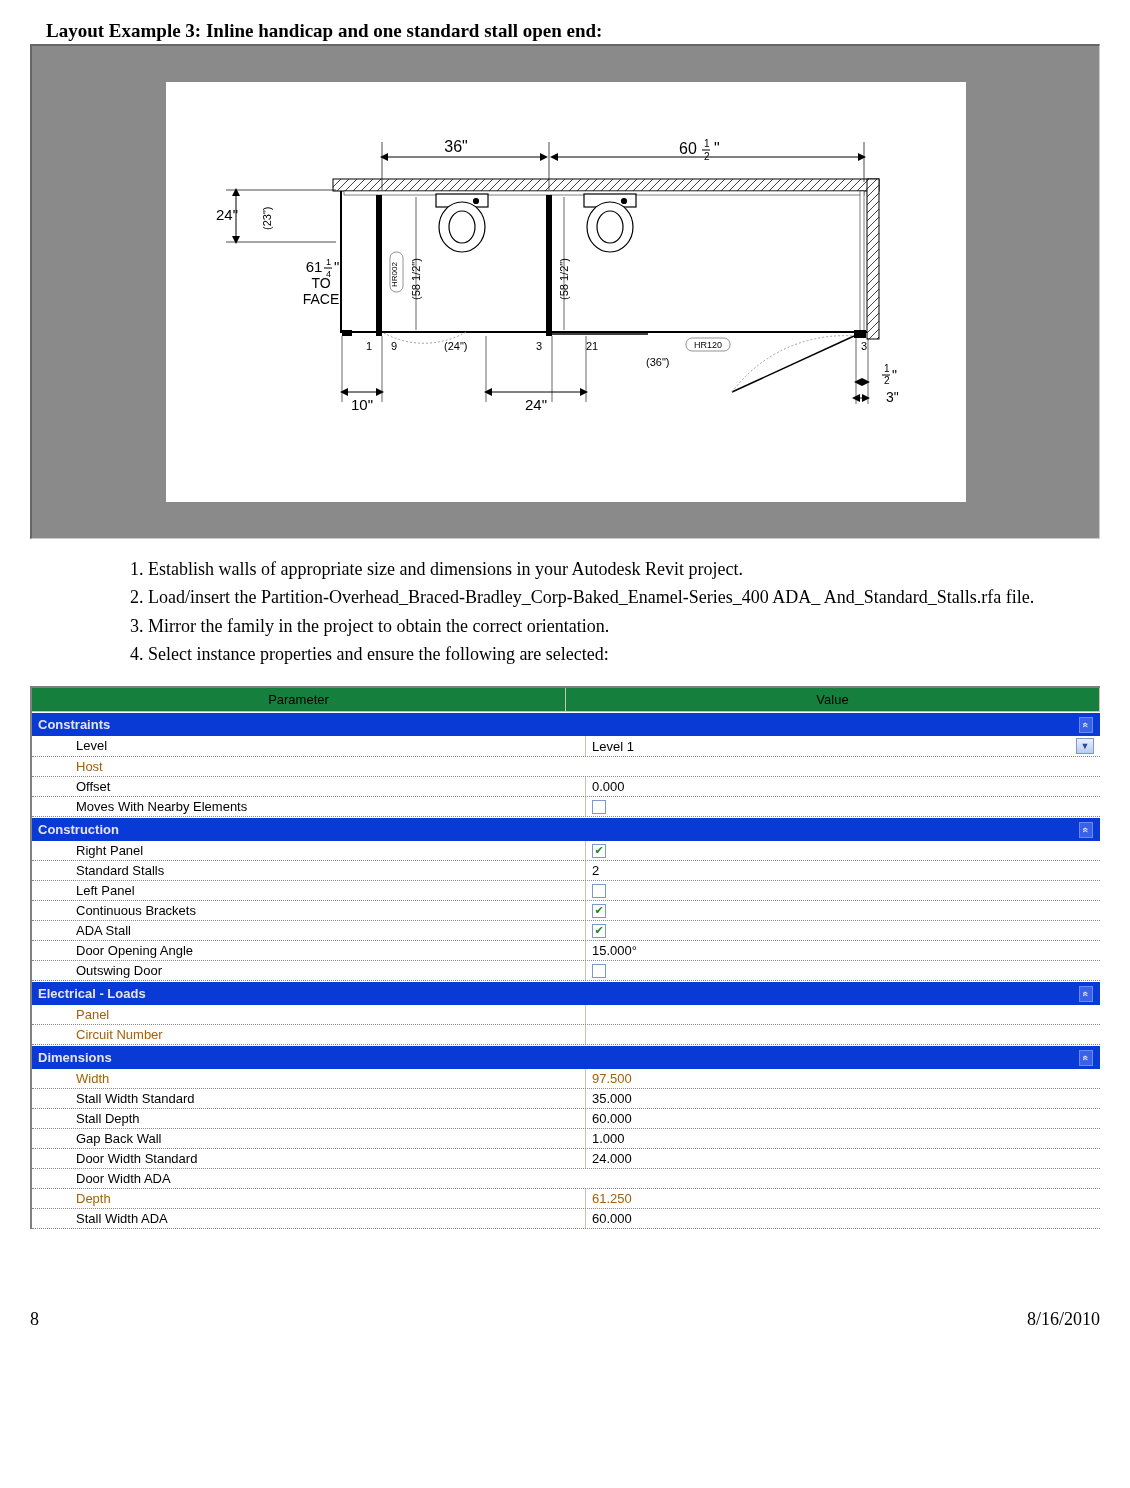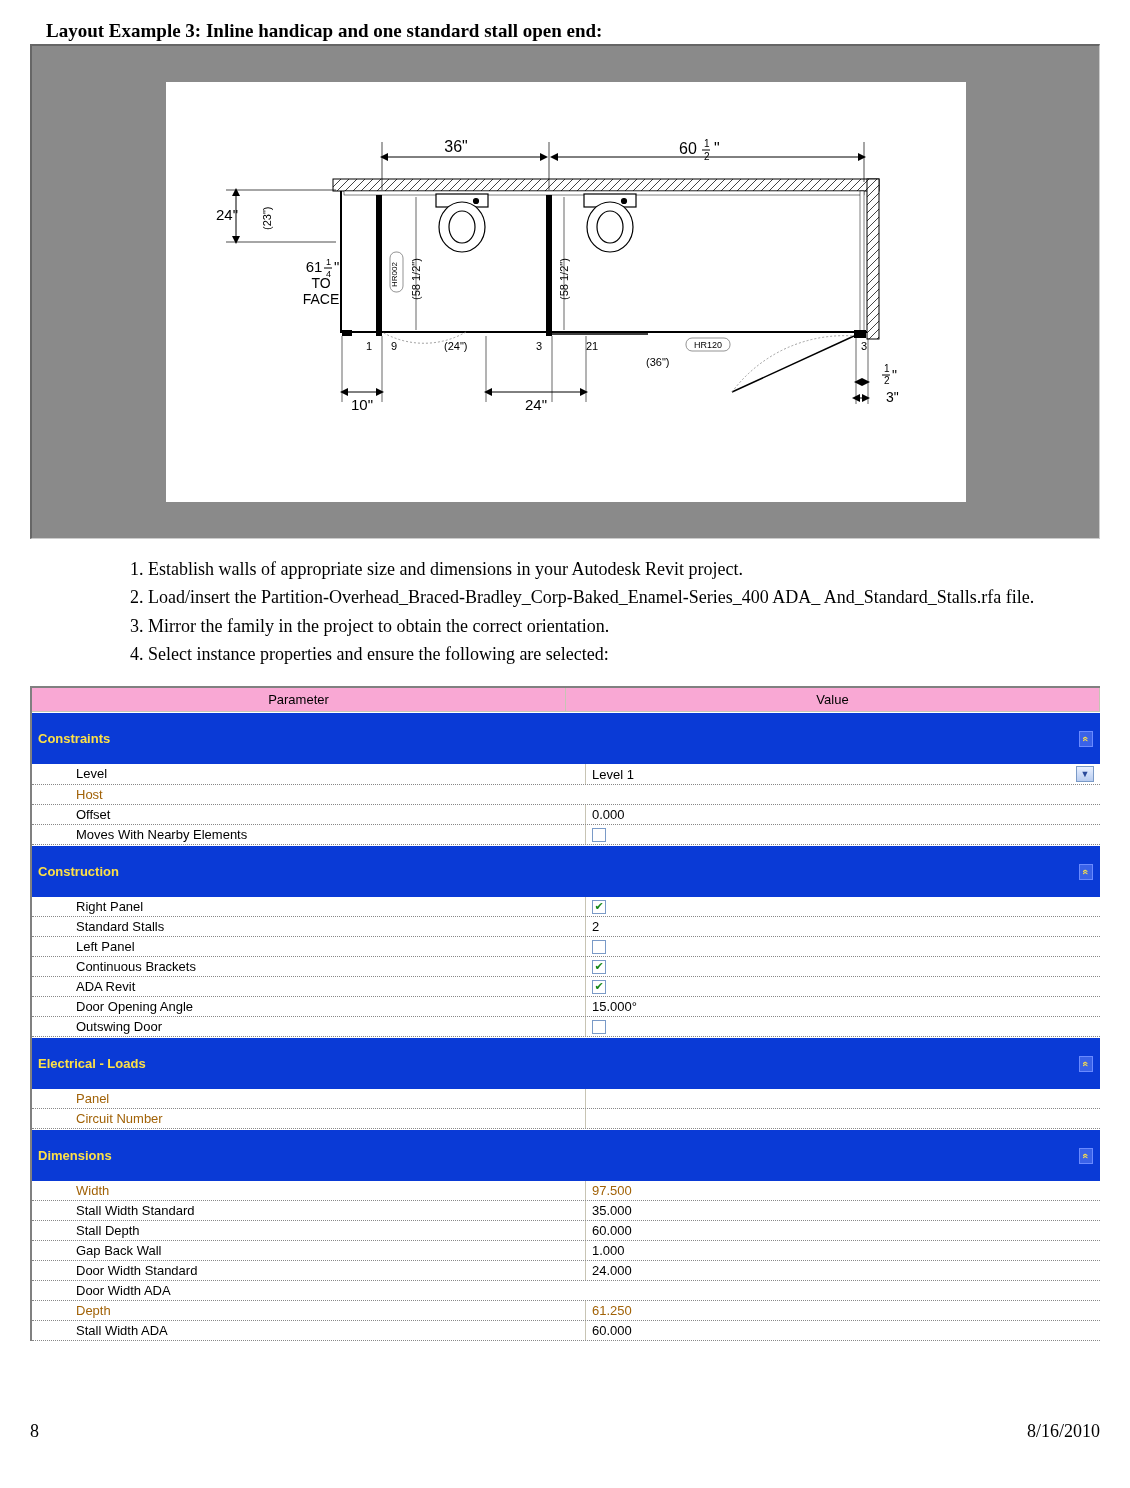--- a/index.html
+++ b/index.html
@@ -53,34 +53,34 @@
   
   .props {
     width: 1070px;
     border-top: 2px solid #808080;
     border-left: 2px solid #808080;
     font-family: Tahoma, Verdana, sans-serif;
     font-size: 13px;
   }
   .props-head {
     display: flex;
-    background: #f9a8d4;
+    background: #15803d;
   }
   .props-head .col {
     flex: 1;
     text-align: center;
     padding: 4px 0;
     border-right: 1px solid #c8c4b4;
     border-bottom: 1px solid #c8c4b4;
   }
   .group-row {
     background: #0a3ad6;
-    color: #fde047;
+    color: #e5e5e5;
     font-weight: bold;
-    padding: 18px 6px;
+    padding: 4px 6px;
     display: flex;
     justify-content: space-between;
     align-items: center;
     border-top: 1px solid #fff;
     text-align: right;
   }
   .group-row .chev {
     width: 16px; height: 14px;
     background: #3a62e8;
     border: 1px solid #6a8aff;
@@ -316,21 +316,21 @@
           <span class="chk"></span>
         </div>
       </div>
       <div class="param-row">
         <div class="pname">Continuous Brackets</div>
         <div class="pval">
           <span class="chk checked">✔</span>
         </div>
       </div>
       <div class="param-row">
-        <div class="pname">ADA Revit</div>
+        <div class="pname">ADA Stall</div>
         <div class="pval">
           <span class="chk checked">✔</span>
         </div>
       </div>
       <div class="param-row">
         <div class="pname">Door Opening Angle</div>
         <div class="pval">15.000°</div>
       </div>
       <div class="param-row">
         <div class="pname">Outswing Door</div>

